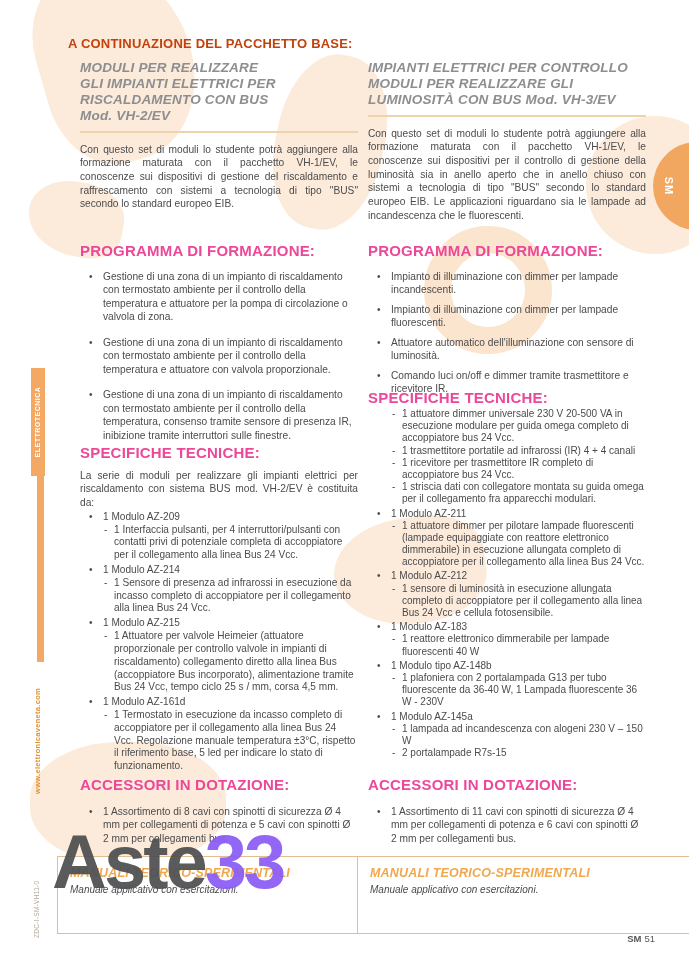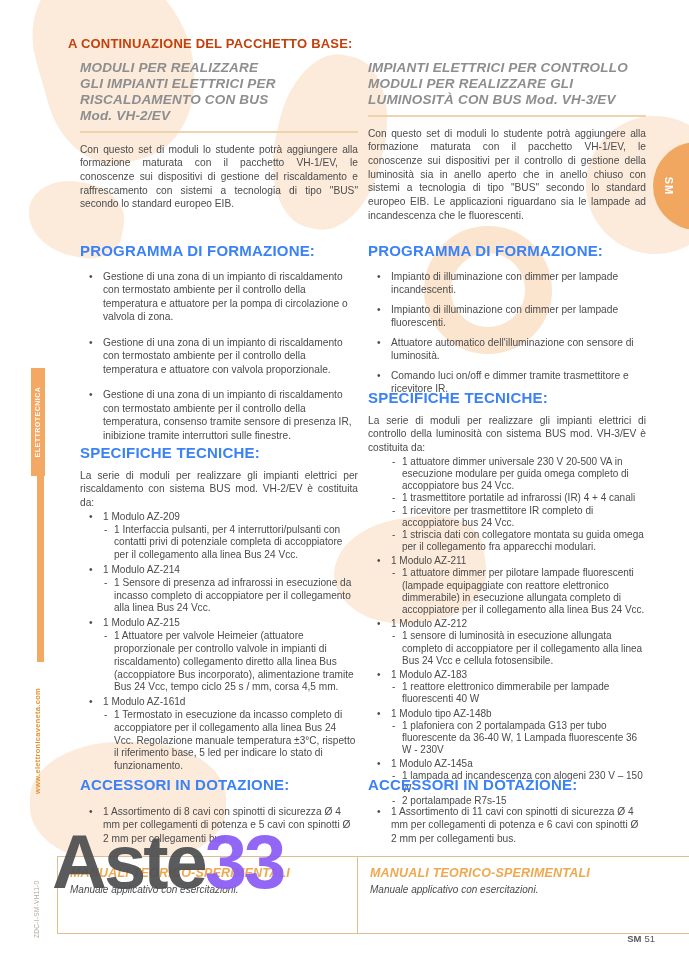--- a/index.html
+++ b/index.html
@@ -41,21 +41,21 @@
   .block{position:absolute;width:278px;z-index:2;}
   .col-l{left:68px;margin-left:12px;}  .col-r{left:368px;}
   .top-l,.top-r{top:60px;}
   .prog-l,.prog-r{top:242px;}
   .spec-l{top:444px;} .spec-r{top:389px;}
   .acc-l,.acc-r{top:776px;}
   .col-title{font-size:13.5px;font-style:italic;font-weight:bold;color:#8D8E90;
              line-height:1.18;letter-spacing:.2px;}
   .rule{border-top:2px solid #EFD3AC;margin-top:7px;}
   .intro{margin-top:10px;font-size:10.2px;line-height:1.34;text-align:justify;}
-  .h-section{font-size:15px;font-weight:bold;color:#3b82f6;letter-spacing:.2px;}
+  .h-section{font-size:15px;font-weight:bold;color:#ec4899;letter-spacing:.2px;}
   .bullets{margin-top:11px;}
   .bullet{position:relative;padding-left:23px;font-size:10.2px;line-height:1.32;}
   .bullet::before{content:"•";position:absolute;left:9px;top:0;}
   .prog-l .bullet{margin-bottom:12px;}
   .prog-r .bullet{margin-bottom:6px;}
   .spec-intro{margin-top:8px;font-size:10.2px;line-height:1.3;text-align:justify;}
   .spec-list{margin-top:2px;font-size:10.1px;line-height:1.27;}
   .spec-r .spec-list{font-size:10px;line-height:1.22;}
   .module{margin-top:2px;}
   .module-name{position:relative;padding-left:23px;}
@@ -186,21 +186,20 @@
 
     <div class="bullet">Impianto di illuminazione con dimmer per lampade incandescenti.</div>
         <div class="bullet">Impianto di illuminazione con dimmer per lampade fluorescenti.</div>
         <div class="bullet">Attuatore automatico dell'illuminazione con sensore di luminosità.</div>
         <div class="bullet">Comando luci on/off e dimmer tramite trasmettitore e ricevitore IR.</div>
       </div>
   </div>
 
   <div class="block col-r spec-r">
     <div class="h-section">SPECIFICHE TECNICHE:</div>
-    <div class="spec-intro">La serie di moduli per realizzare gli impianti elettrici di controllo della luminosità con sistema BUS mod. VH-3/EV è costituita da:</div>
     <div class="spec-list">
 
     <div class="module">
           <div>
 
           <div class="module-item">1 attuatore dimmer universale 230 V 20-500 VA in esecuzione modulare per guida omega completo di accoppiatore bus 24 Vcc.</div>
             <div class="module-item">1 trasmettitore portatile ad infrarossi (IR) 4 + 4 canali</div>
             <div class="module-item">1 ricevitore per trasmettitore IR completo di accoppiatore bus 24 Vcc.</div>
             <div class="module-item">1 striscia dati con collegatore montata su guida omega per il collegamento fra apparecchi modulari.</div>
           </div>

